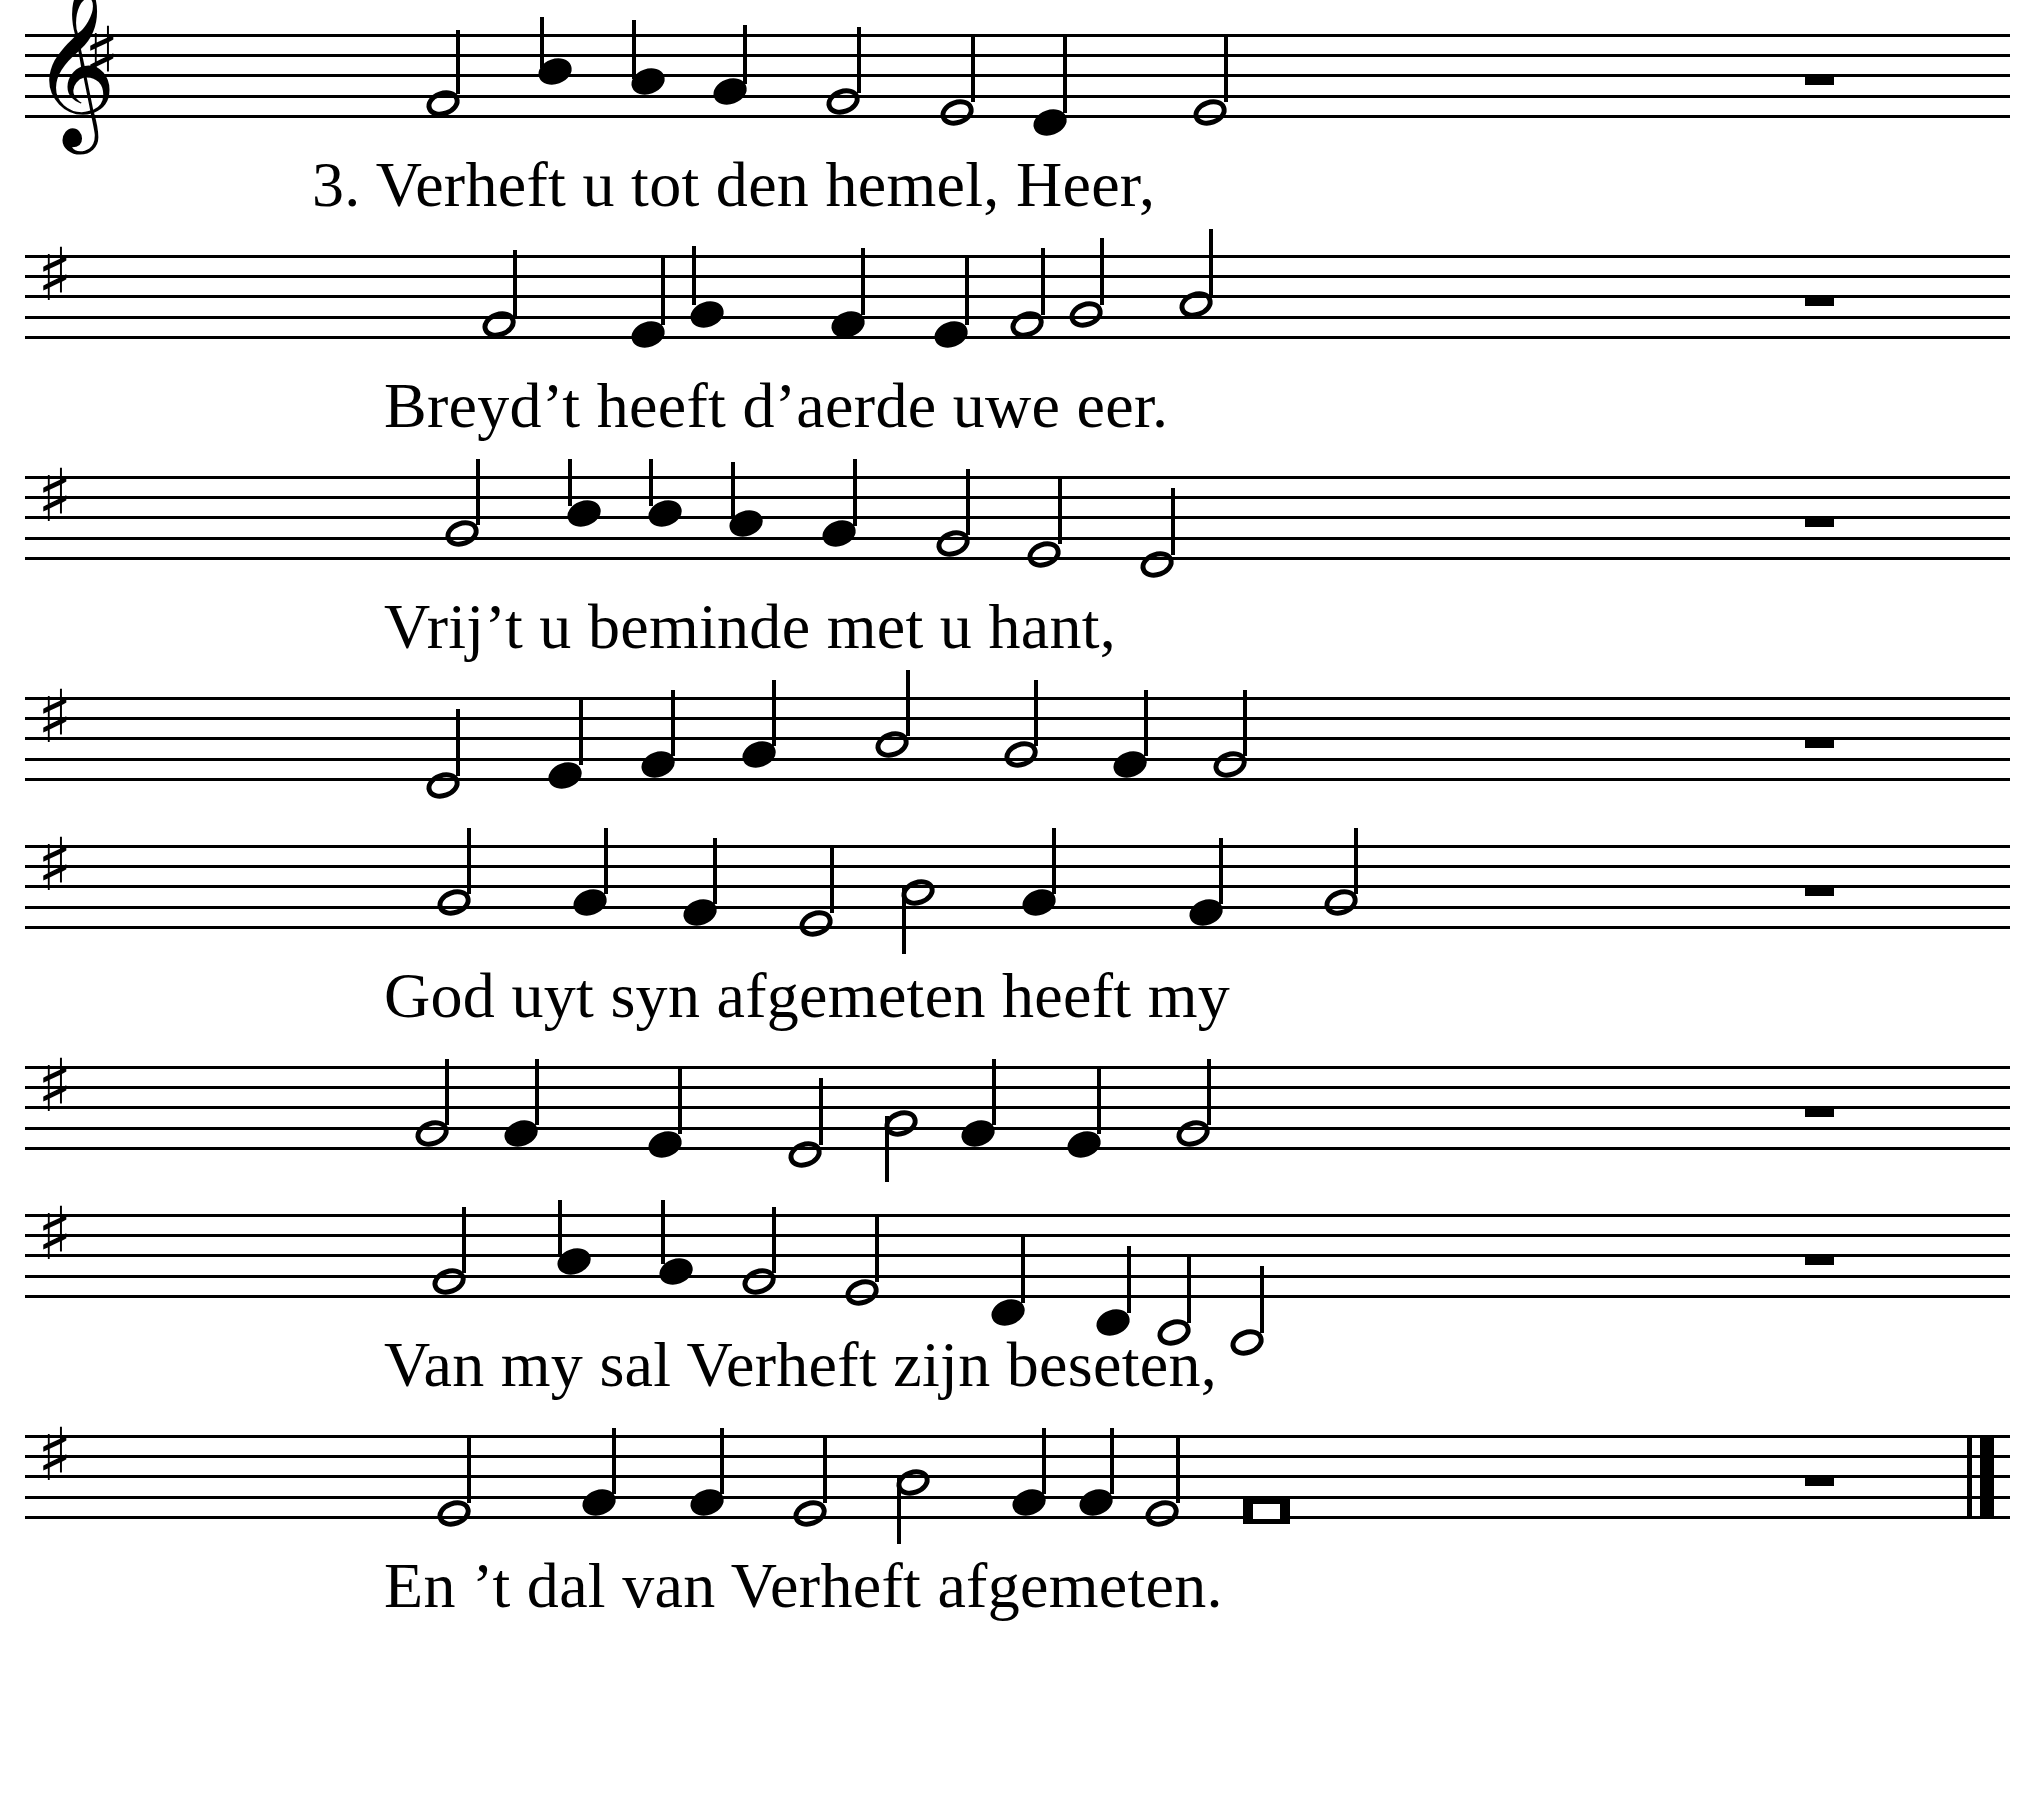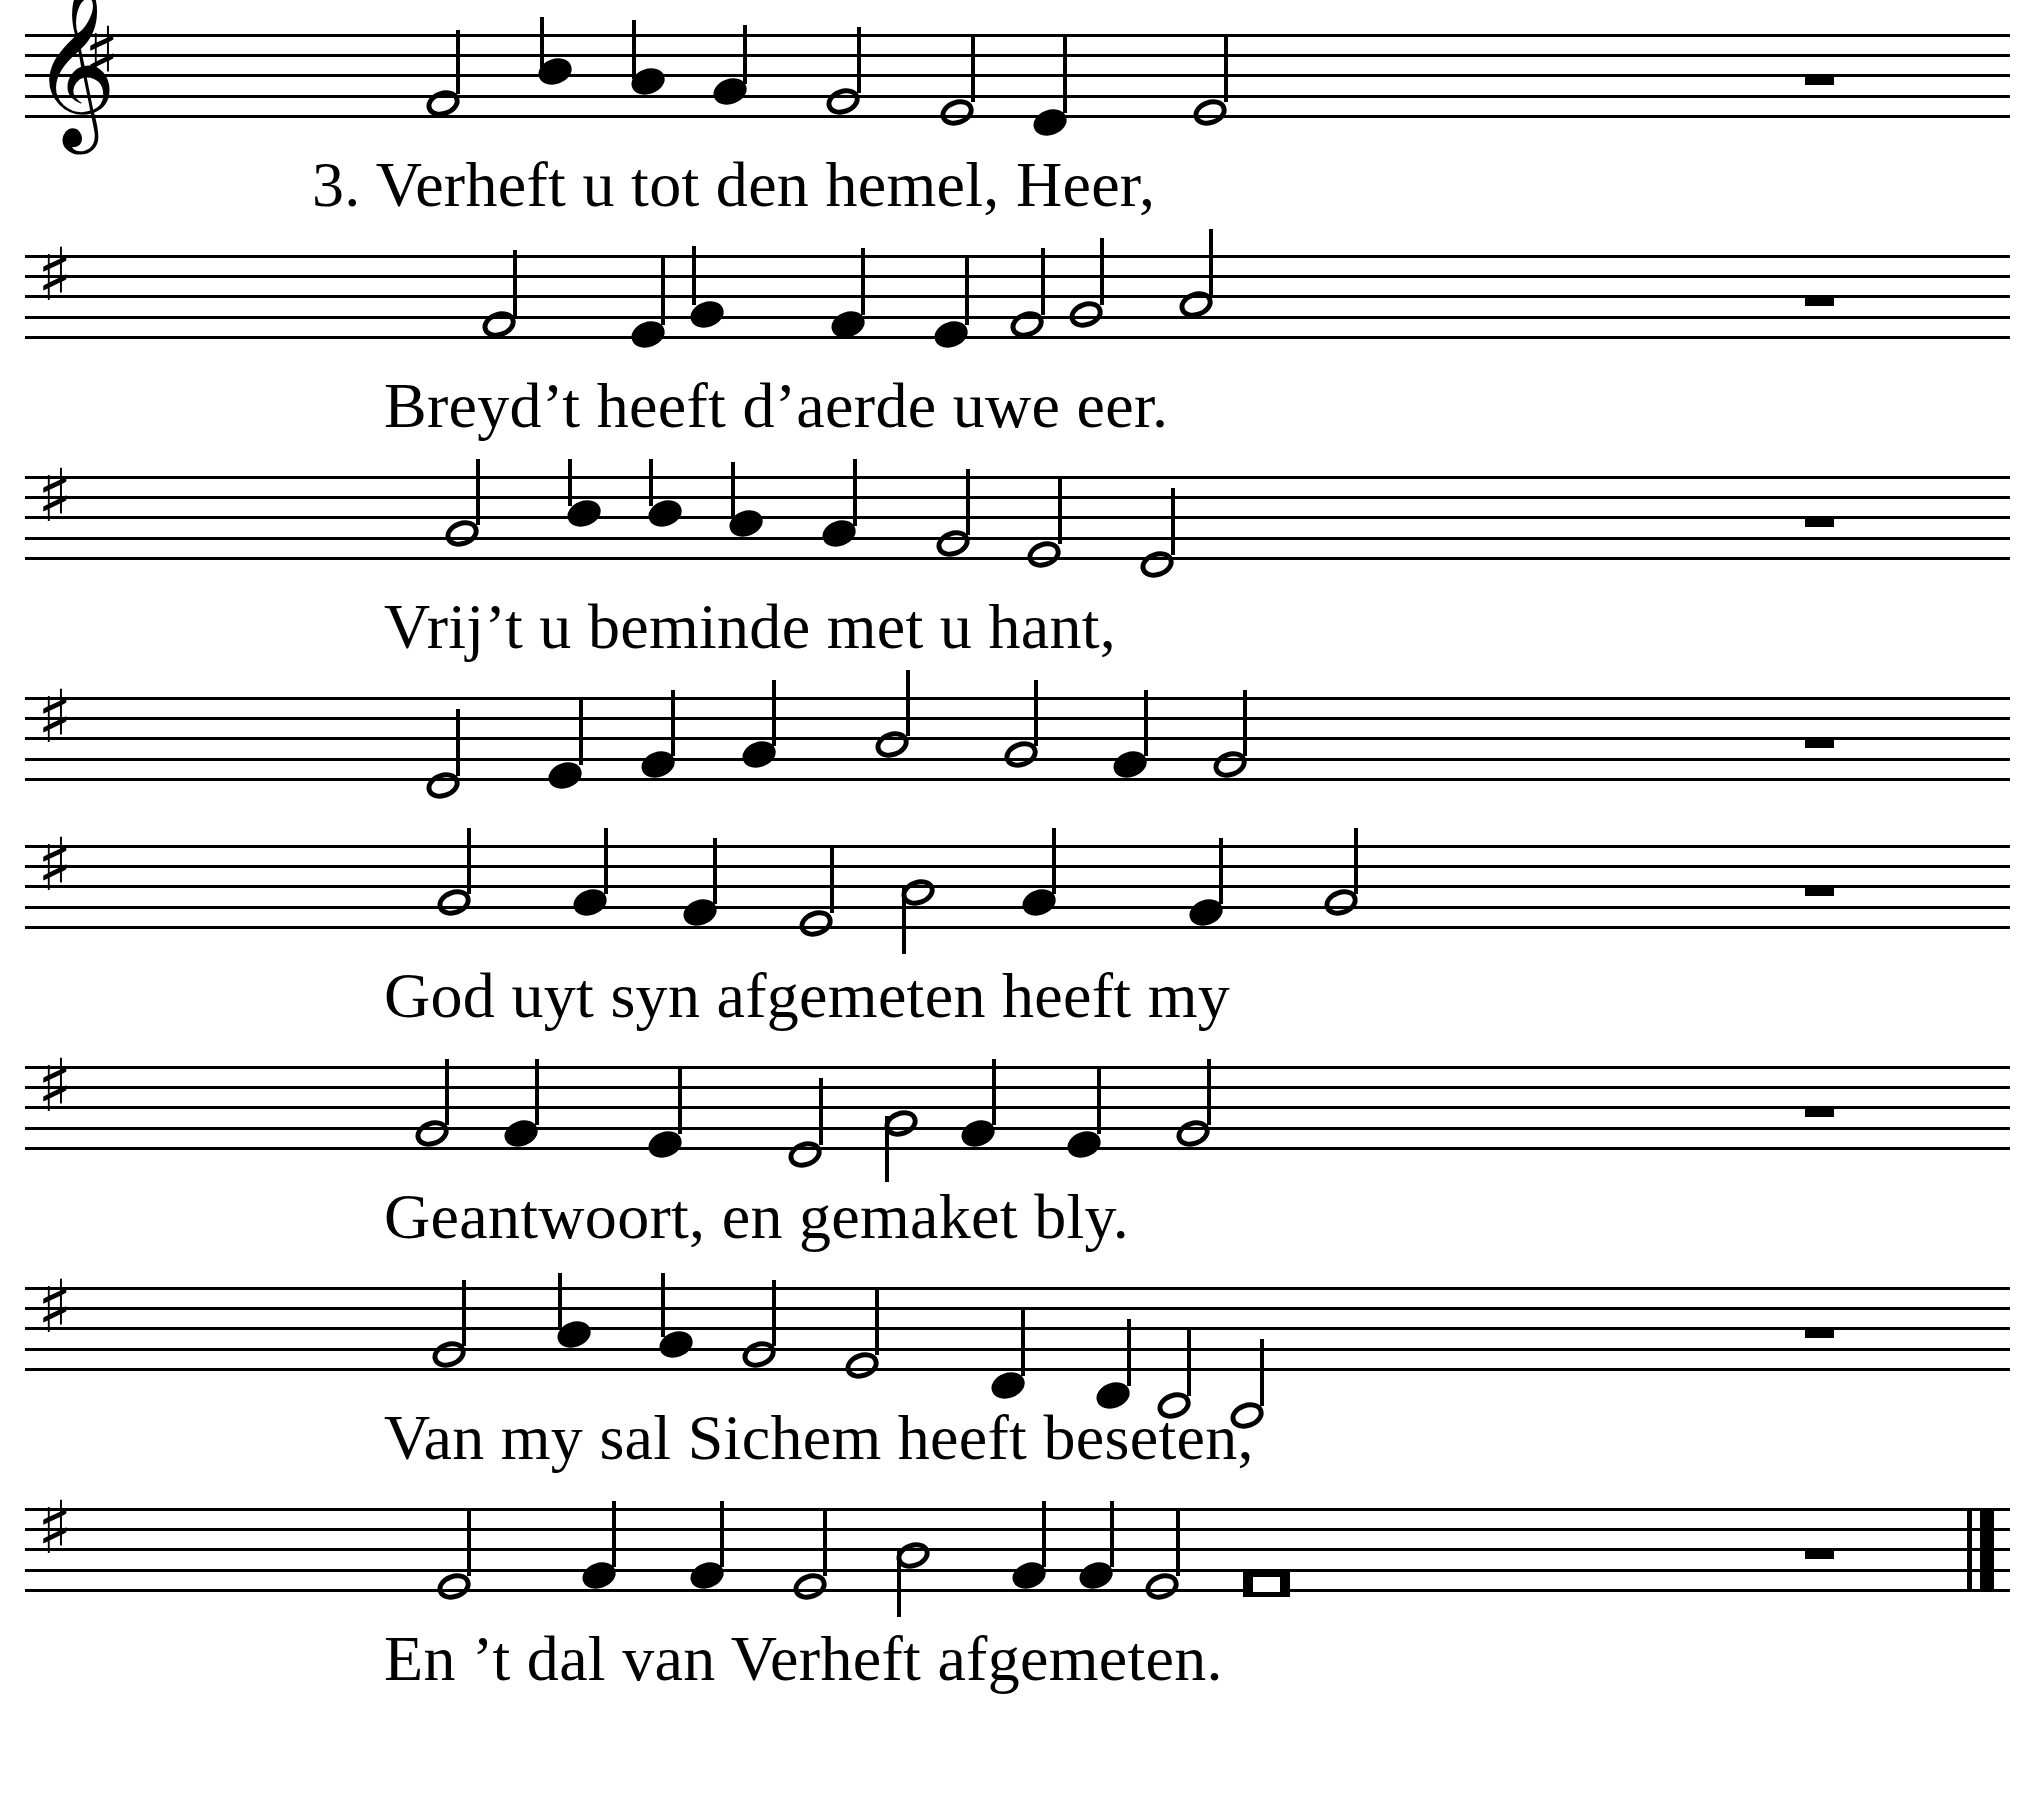--- a/index.html
+++ b/index.html
@@ -372,21 +372,20 @@
       <div class="stem" style="left:992px; top:27px; height:66px;"></div>
 
       <div class="note filled" style="left:1067px; top:100px;"></div>
       <div class="stem" style="left:1097px; top:35px; height:67px;"></div>
 
       <div class="note open" style="left:1176px; top:89px;"></div>
       <div class="stem" style="left:1207px; top:27px; height:66px;"></div>
 
       <div class="mrest" style="left:1805px; top:74px;"></div>
     </div>
-    <div class="lyric">Geantwoort, en gemaket bly.</div>
   </div>
 
   <div class="system">
     <div class="staff-wrap">
       <div class="staff-lines">
         <div class="ln l1"></div>
         <div class="ln l2"></div>
         <div class="ln l3"></div>
         <div class="ln l4"></div>
         <div class="ln l5"></div>
@@ -415,21 +414,21 @@
       <div class="stem" style="left:1127px; top:66px; height:67px;"></div>
 
       <div class="note open" style="left:1157px; top:140px;"></div>
       <div class="stem" style="left:1187px; top:76px; height:67px;"></div>
 
       <div class="note open" style="left:1230px; top:150px;"></div>
       <div class="stem" style="left:1260px; top:86px; height:67px;"></div>
 
       <div class="mrest" style="left:1805px; top:74px;"></div>
     </div>
-    <div class="lyric">Van my sal Sichem heeft beseten,</div>
+    <div class="lyric">Van my sal Verheft zijn beseten,</div>
   </div>
 
   <div class="system">
     <div class="staff-wrap">
       <div class="staff-lines">
         <div class="ln l1"></div>
         <div class="ln l2"></div>
         <div class="ln l3"></div>
         <div class="ln l4"></div>
         <div class="ln l5"></div>

